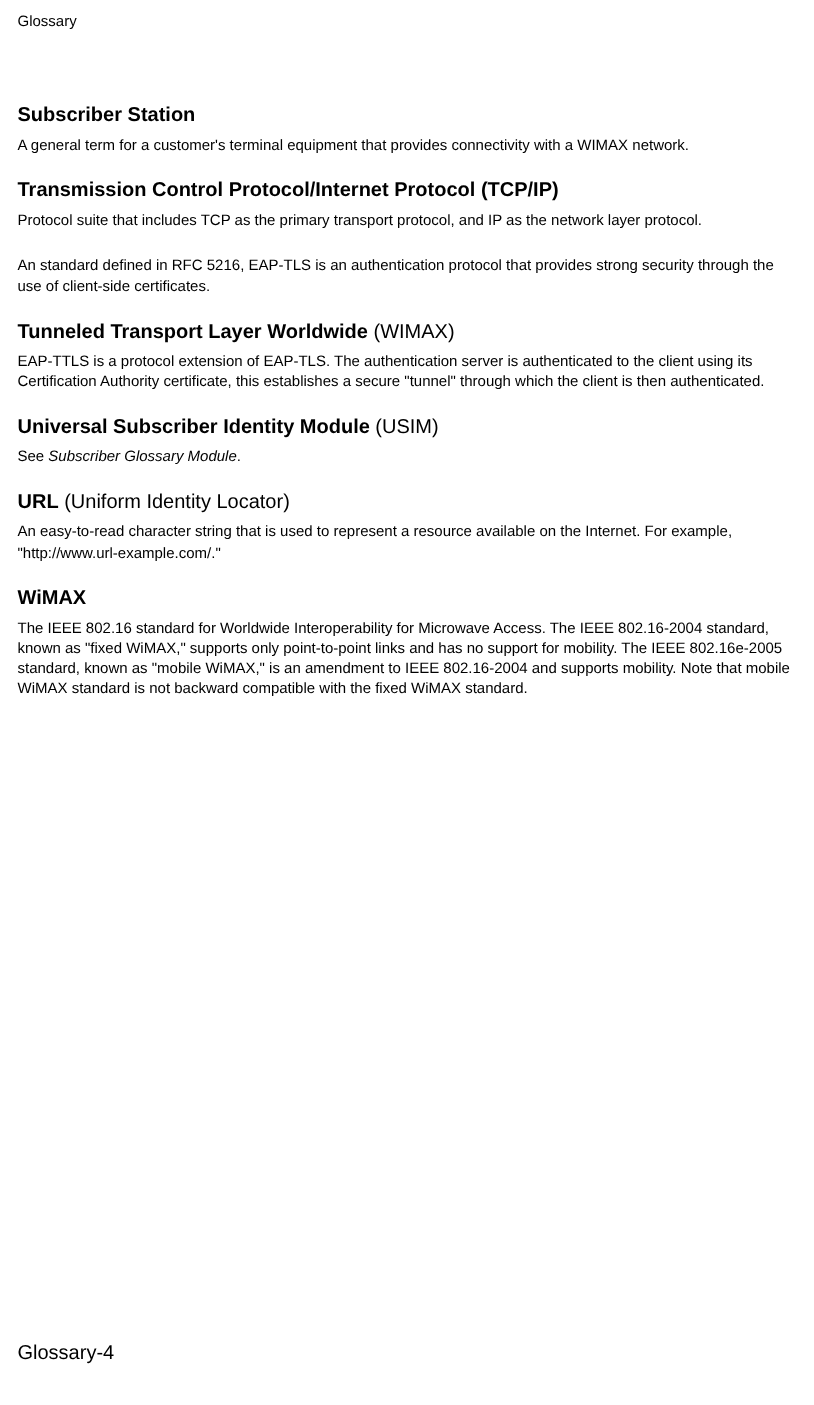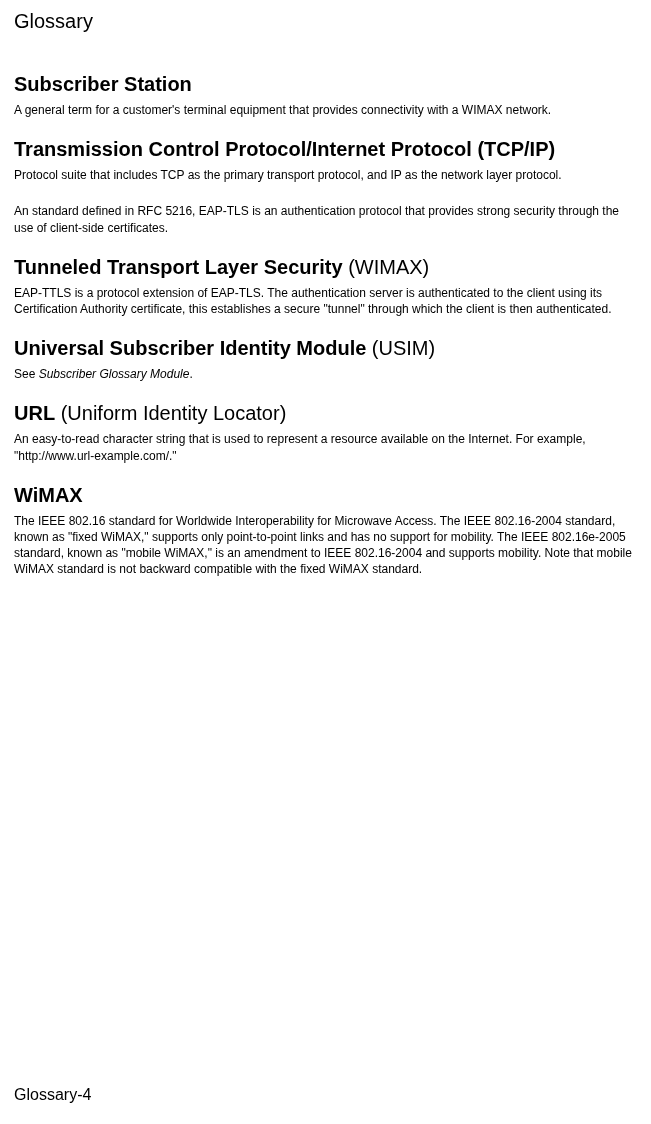--- a/index.html
+++ b/index.html
@@ -9,45 +9,45 @@
     }
     body {
       font-family: Arial, Helvetica, sans-serif;
       background: white;
       width: 651px;
       height: 1124px;
       padding: 10px 14px;
       position: relative;
     }
     .header {
-      font-size: 20px;
+      font-size: 12px;
       font-weight: normal;
-      margin-bottom: 40px;
+      margin-bottom: 60px;
     }
     .entry {
       margin-bottom: 20px;
     }
     .term {
-      font-size: 20px;
+      font-size: 16px;
       font-weight: bold;
       margin-bottom: 6px;
     }
     .term .paren {
       font-weight: normal;
     }
     .definition {
       font-size: 12px;
       line-height: 1.35;
     }
     .italic {
       font-style: italic;
     }
     .footer {
       position: absolute;
-      bottom: 20px;
+      bottom: 32px;
       left: 14px;
       font-size: 16px;
     }
   </style>
 </head>
 <body>
 
 <div class="header">Glossary</div>
 
 <div class="entry">
@@ -63,21 +63,21 @@
   </div>
   <div class="definition">Protocol suite that includes TCP as the primary transport protocol, and IP as the network layer protocol.</div>
 </div>
 
 <div class="entry">
   <div class="definition">An standard defined in RFC 5216, EAP-TLS is an authentication protocol that provides strong security through the use of client-side certificates.</div>
 </div>
 
 <div class="entry">
   <div class="term">
-    <span>Tunneled Transport Layer Security</span><span class="paren"> (WIMAX)</span>
+    <span>Tunneled Transport Layer Worldwide</span><span class="paren"> (WIMAX)</span>
   </div>
   <div class="definition">EAP-TTLS is a protocol extension of EAP-TLS. The authentication server is authenticated to the client using its Certification Authority certificate, this establishes a secure "tunnel" through which the client is then authenticated.</div>
 </div>
 
 <div class="entry">
   <div class="term">
     <span>Universal Subscriber Identity Module</span><span class="paren"> (USIM)</span>
   </div>
   <div class="definition">
     <span>See </span><span class="italic">Subscriber Glossary Module</span><span>.</span>

